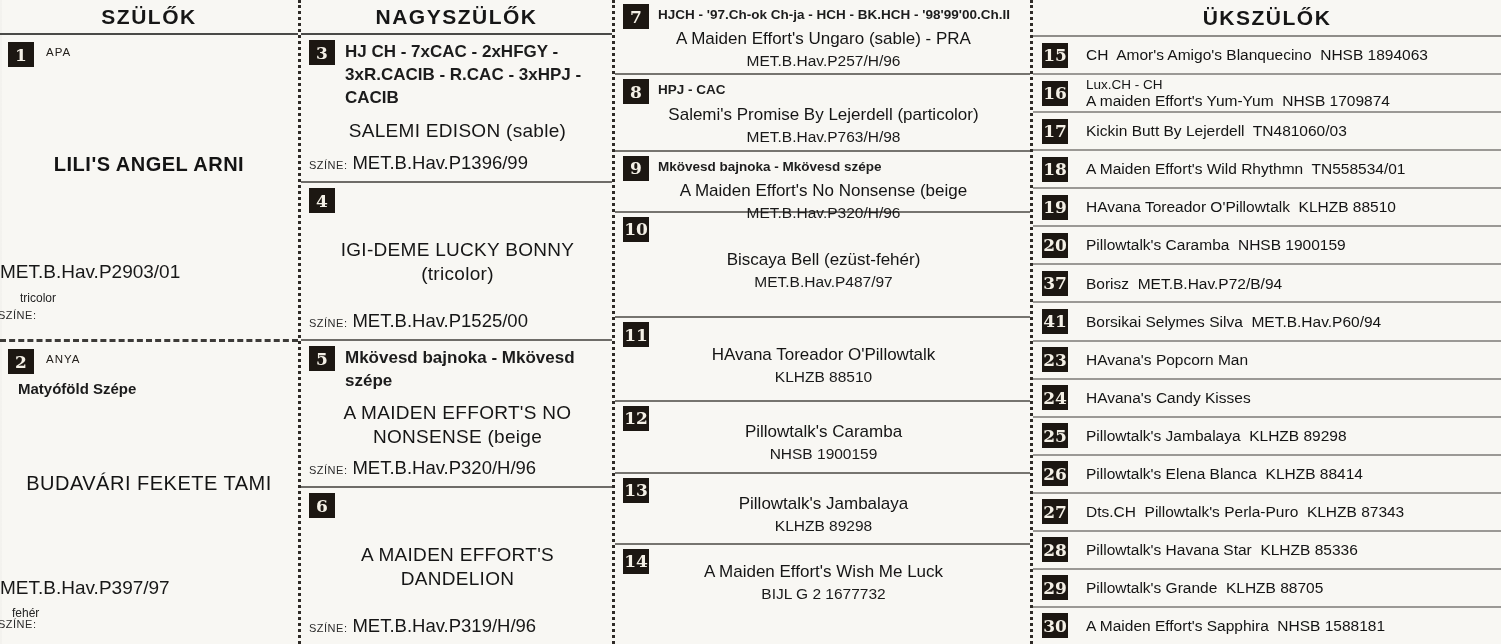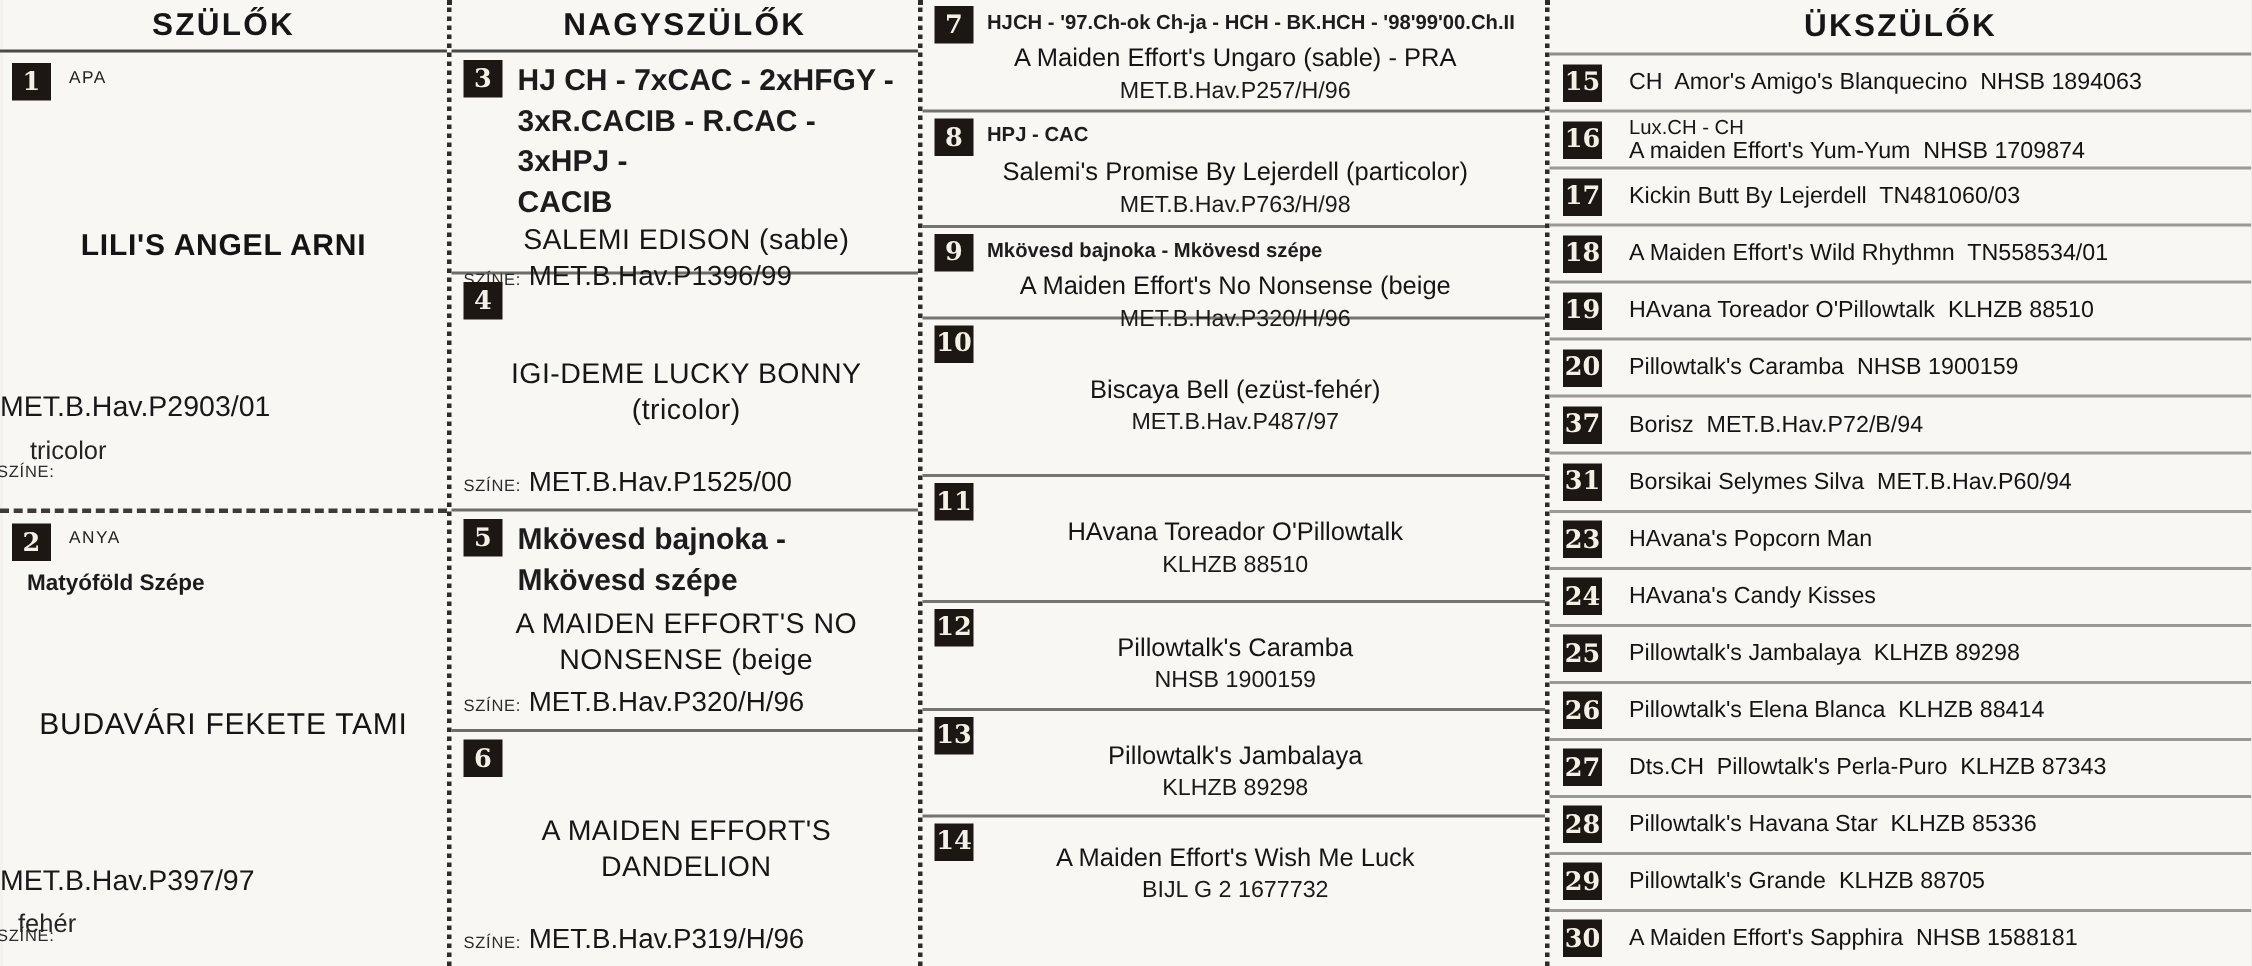--- a/index.html
+++ b/index.html
@@ -35,36 +35,36 @@
   .col-1 .entry:nth-child(2){ height:302px; }
   .c1-head { position:absolute; top:7px; left:8px; display:flex; align-items:flex-start; gap:12px; }
   .role { font-size:11.5px; letter-spacing:1px; margin-top:4px; color:#24201c; }
   .pre-name { position:absolute; top:38px; left:18px; font-size:15px; font-weight:bold; color:#1b1b1b; }
   .c1-name { position:absolute; width:100%; text-align:center; font-size:20px; letter-spacing:0.5px; color:#141414; }
   .col-1 .entry:nth-child(1) .c1-name { top:118px;font-weight:bold; }
   .col-1 .entry:nth-child(2) .c1-name { top:130px; }
   .c1-reg { position:absolute; width:100%; text-align:left; font-size:19px; color:#181818; }
   .col-1 .entry:nth-child(1) .c1-reg { top:226px; }
   .col-1 .entry:nth-child(2) .c1-reg { top:235px; }
-  .color-note { position:absolute; left:20px; font-size:17px; color:#242424; }
+  .color-note { position:absolute; left:20px; font-size:12px; color:#242424; }
   .col-1 .entry:nth-child(1) .color-note { top:256px; }
   .col-1 .entry:nth-child(2) .color-note { top:264px; left:12px; }
   .szine { font-size:11px; letter-spacing:0.5px; color:#2a2a2a; }
   .c1-szine { position:absolute; left:-2px; }
   .col-1 .entry:nth-child(1) .c1-szine { top:274px; }
   .col-1 .entry:nth-child(2) .c1-szine { top:276px; }
 
   
   .col-2 .entry { display:flex; flex-direction:column; border-bottom:2px solid #6e6c68; padding:5px 6px 7px 8px; }
   .col-2 .entry:nth-child(1){ height:148px; }
   .col-2 .entry:nth-child(2){ height:158px; }
   .col-2 .entry:nth-child(3){ height:147px; }
   .col-2 .entry:nth-child(4){ height:156px; border-bottom:none; }
   .c2-head { display:flex; align-items:flex-start; gap:10px; }
-  .c2-titles { font-size:20px; line-height:1.35; white-space:pre-line; color:#1c1c1c; padding-top:1px; font-weight:bold; }
+  .c2-titles { font-size:17px; line-height:1.35; white-space:pre-line; color:#1c1c1c; padding-top:1px; font-weight:bold; }
   .c2-titles:empty { display:none; }
   .c2-name { flex:1; display:flex; align-items:center; justify-content:center;
              text-align:center; font-size:19px; line-height:1.25; white-space:pre-line; color:#161616; letter-spacing:0.3px; }
   .c2-regrow { display:flex; align-items:baseline; gap:5px; padding-left:0; }
   .c2-reg { font-size:18.5px; color:#161616; }
 
   
   .col-3 .entry { display:flex; flex-direction:column; border-bottom:2px solid #76746f; padding:4px 6px 3px 8px; }
   .col-3 .entry:nth-child(1){ height:77px; }
   .col-3 .entry:nth-child(2){ height:81px; }
@@ -330,21 +330,21 @@
 
   <div class="entry">
     <span class="badge">37</span>
     <div>
 
       <div class="c4-text">Borisz  MET.B.Hav.P72/B/94</div>
     </div>
   </div>
 
   <div class="entry">
-    <span class="badge">31</span>
+    <span class="badge">41</span>
     <div>
 
       <div class="c4-text">Borsikai Selymes Silva  MET.B.Hav.P60/94</div>
     </div>
   </div>
 
   <div class="entry">
     <span class="badge">23</span>
     <div>
 

